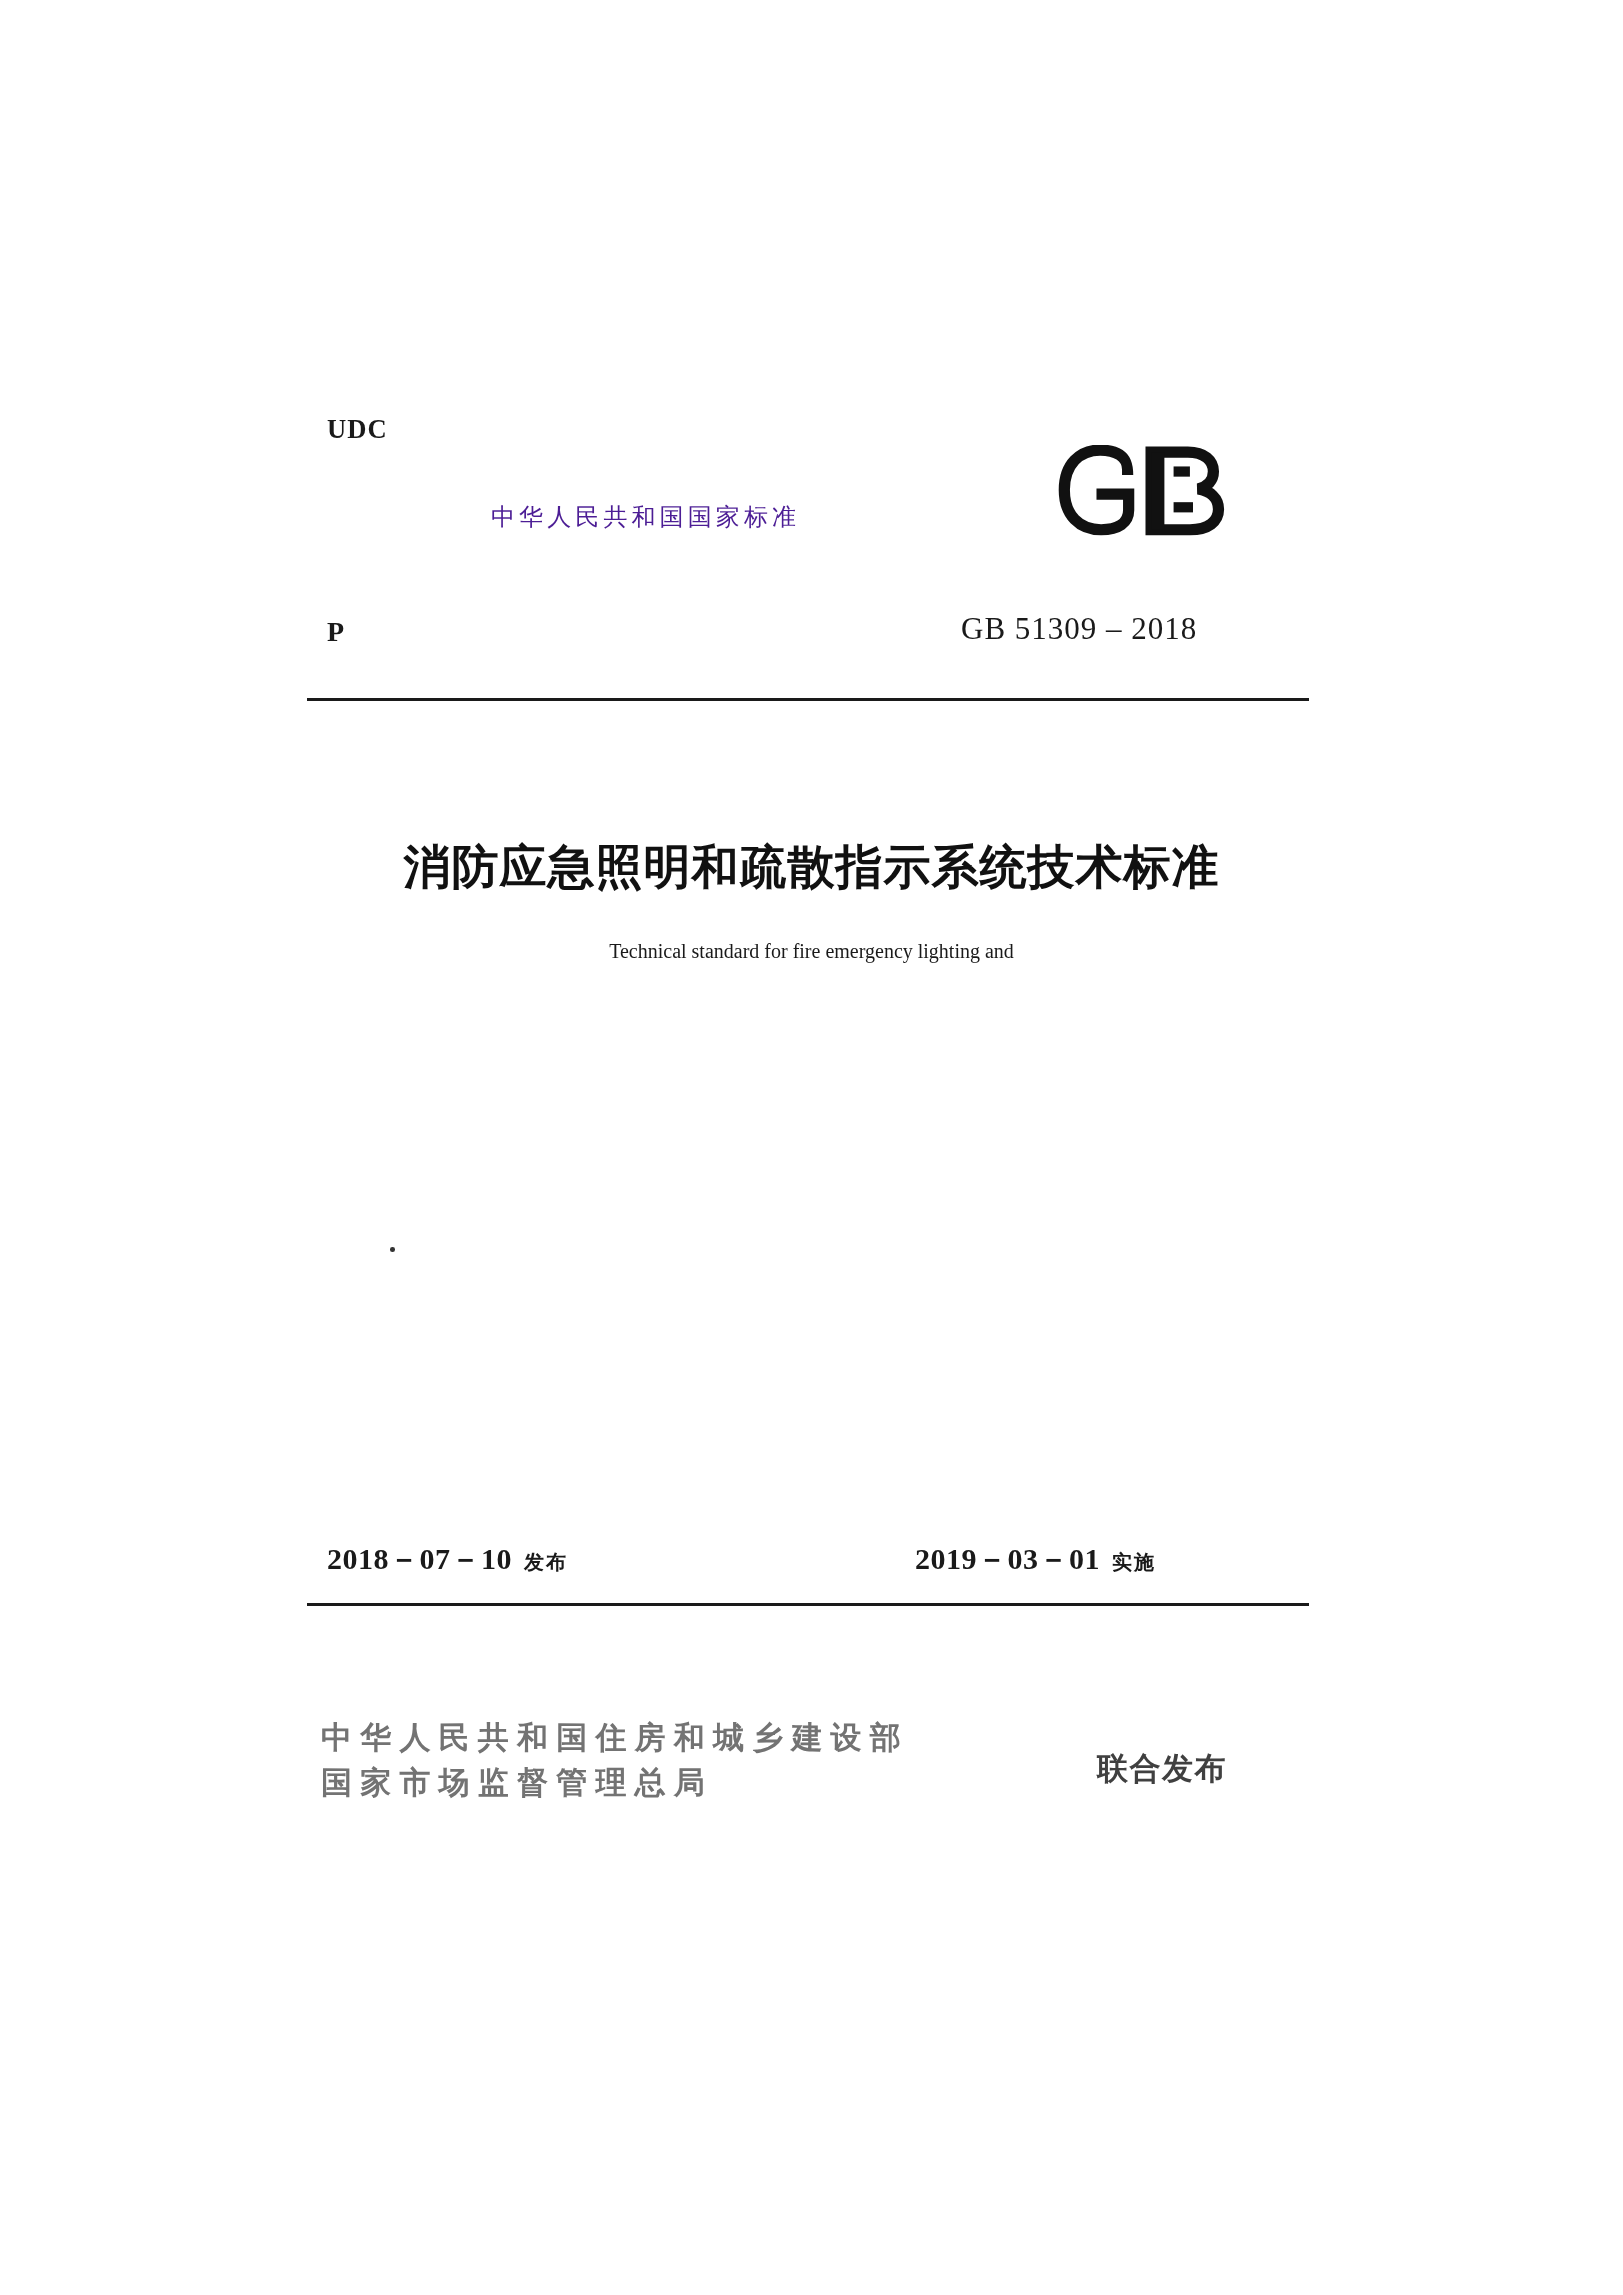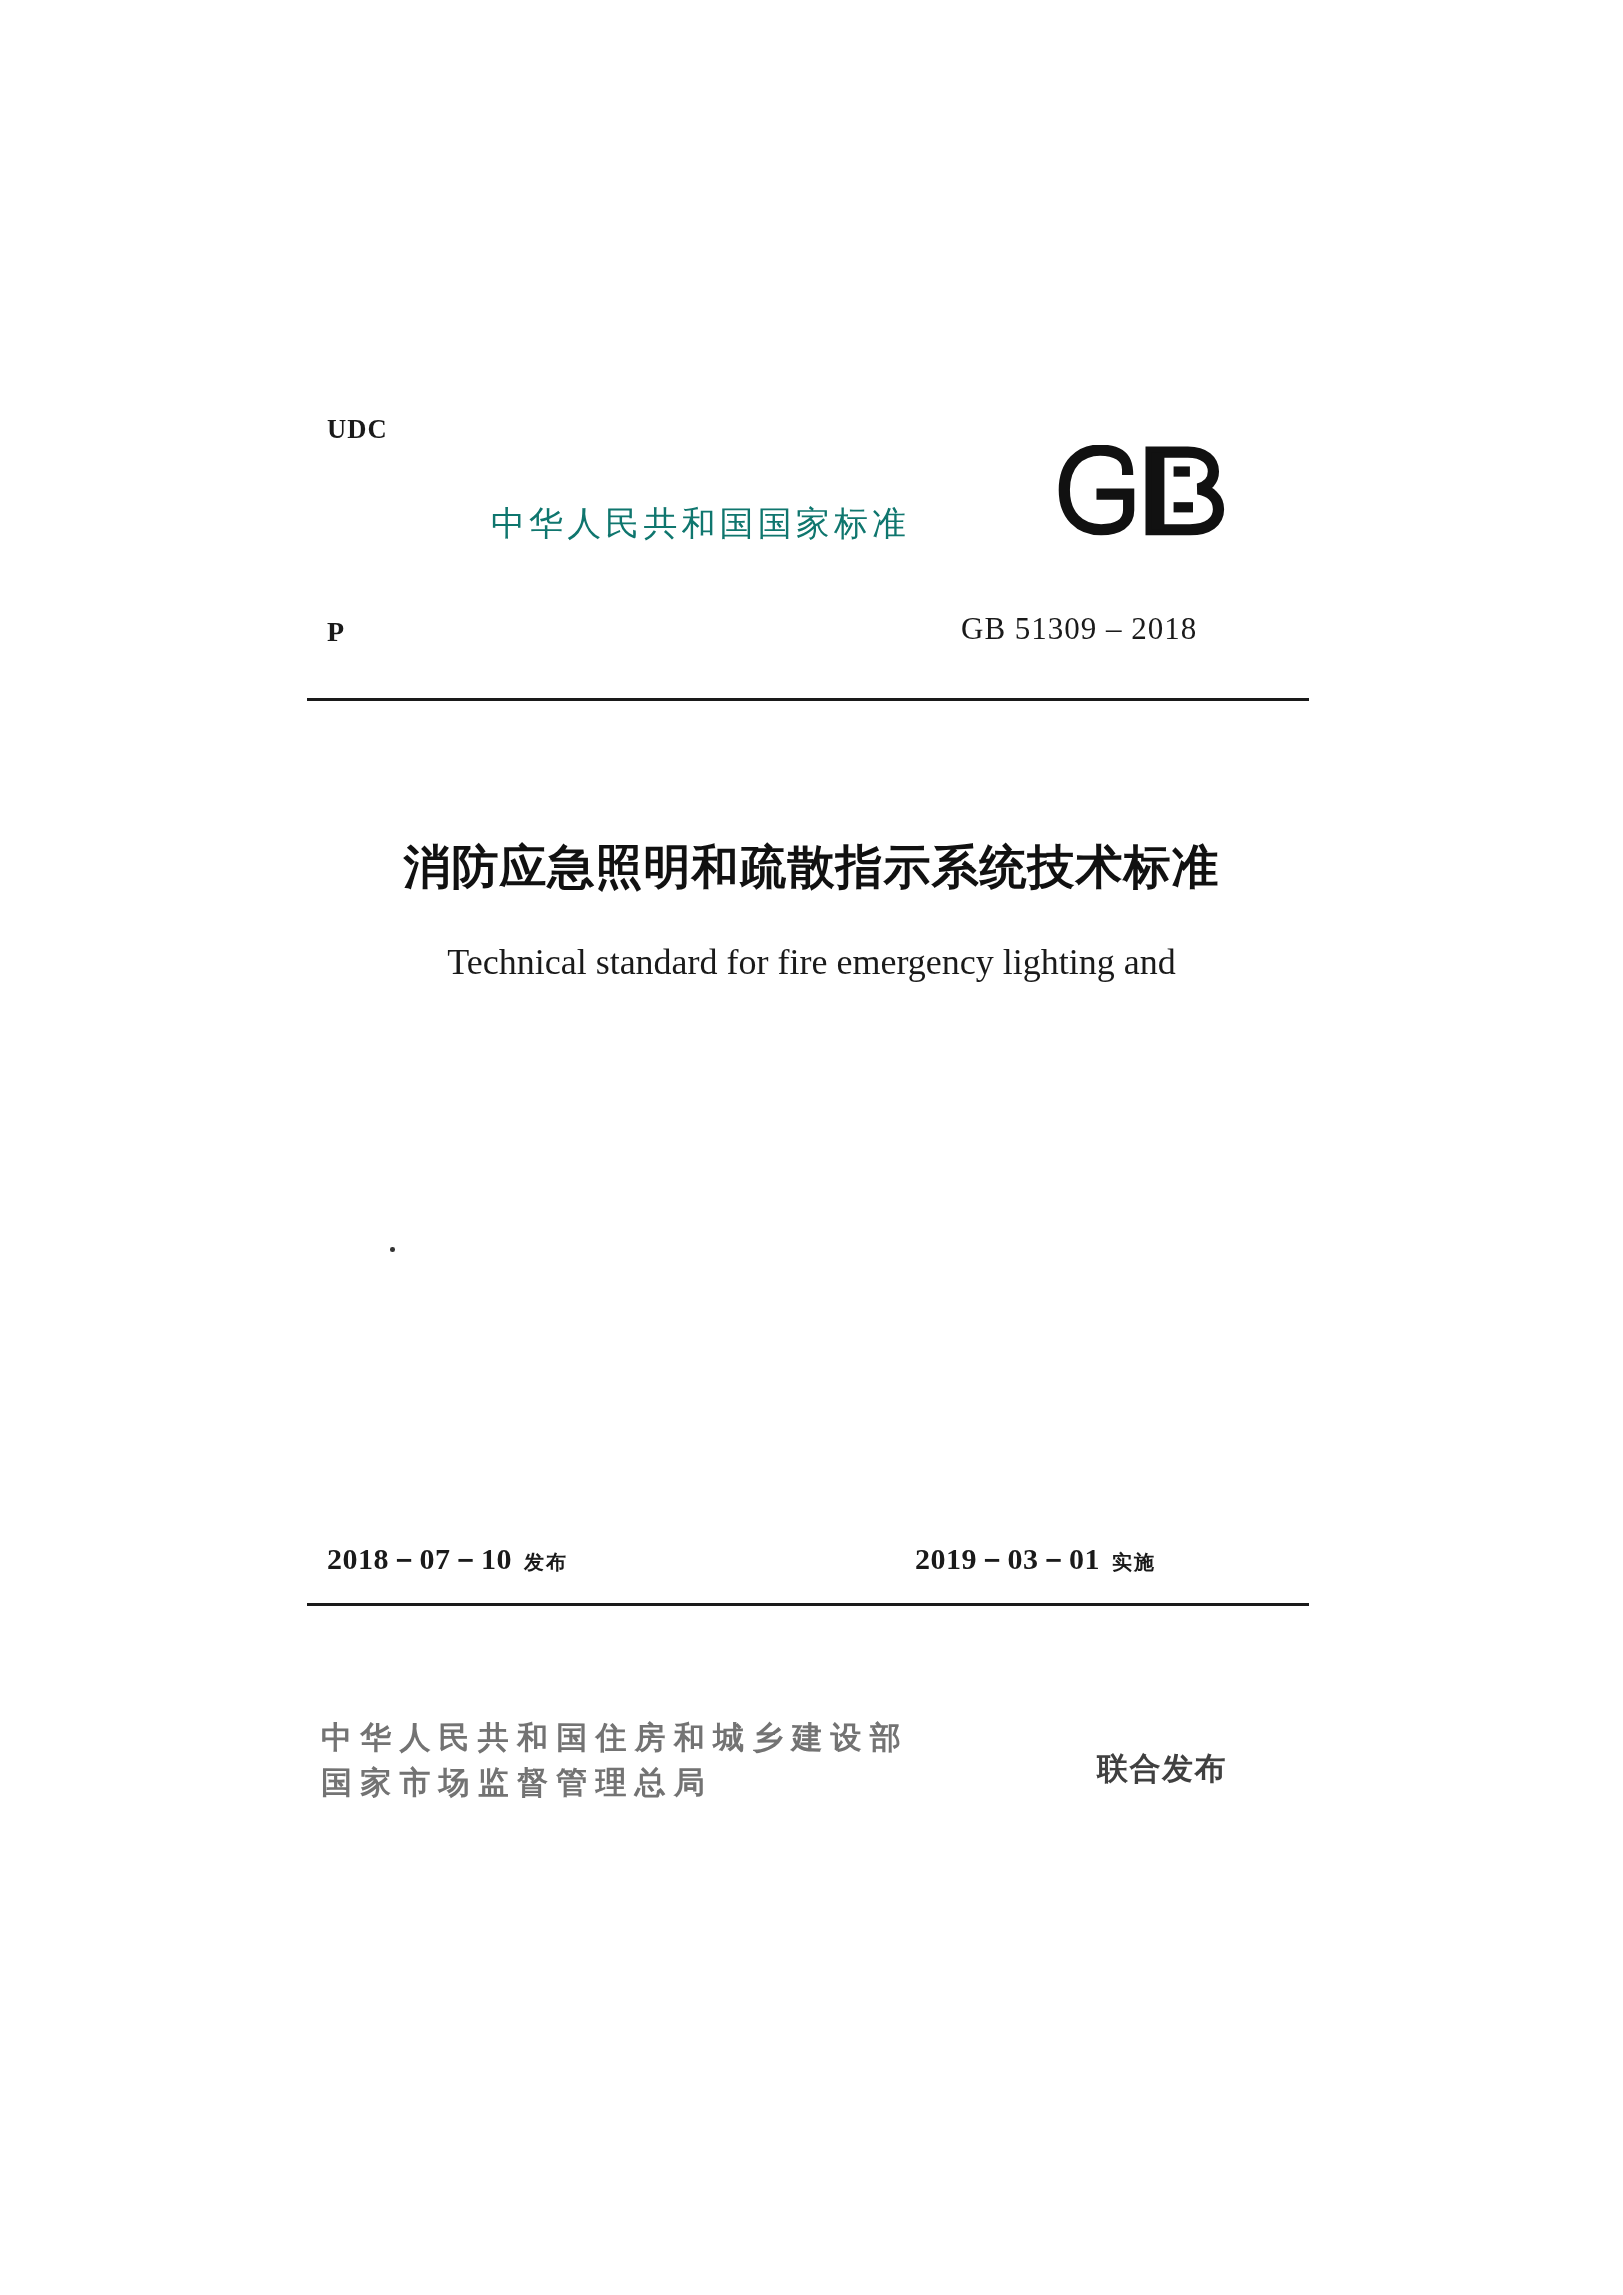--- a/index.html
+++ b/index.html
@@ -33,23 +33,23 @@
     font-weight: bold;
     font-size: 26.6px;
     letter-spacing: 1px;
   }
 
   .national-std {
     position: absolute;
     left: 491px;
     top: 501px;
     font-family: Liberation Serif, serif;
-    font-size: 34px;
+    font-size: 24px;
     letter-spacing: 4.1px;
-    color: #0f766e;
+    color: #4c1d95;
   }
 
   
   .gb-logo {
     position: absolute;
     left: 1051px;
     top: 445px;
     width: 189px;
     height: 97px;
   }
@@ -106,21 +106,21 @@
     color: #111;
   }
 
   .title-en {
     position: absolute;
     left: 0;
     top: 938px;
     width: 1623px;
     text-align: center;
     font-family: "Liberation Serif", serif;
-    font-size: 36px;
+    font-size: 20px;
     line-height: 1.35;
     color: #1a1a1a;
   }
 
   .tiny-dot {
     position: absolute;
     left: 390px;
     top: 1247px;
     width: 4.6px;
     height: 4.6px;

